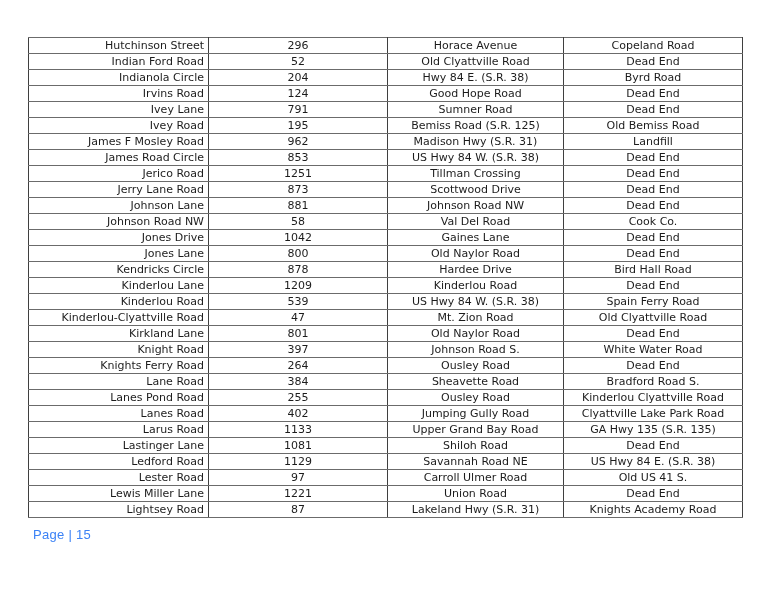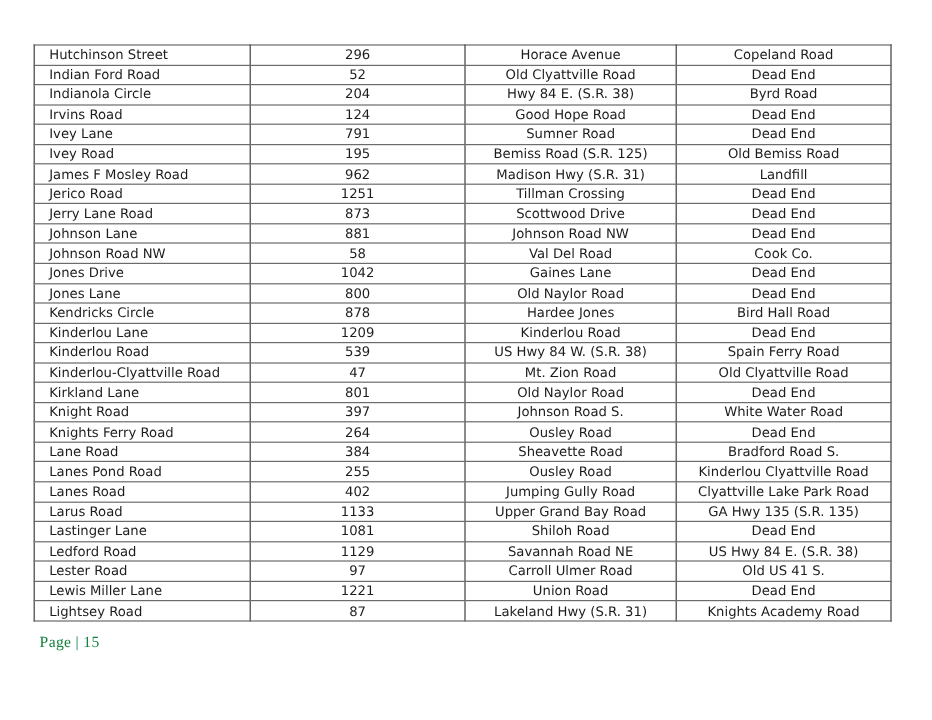--- a/index.html
+++ b/index.html
@@ -33,31 +33,31 @@
     font-size: 11px;
     line-height: 13px;
     color: #1c1c1c;
     padding: 0 4px;
     white-space: nowrap;
     overflow: hidden;
     vertical-align: middle;
     text-align: center;
   }
   table.roads td.col-road-name {
-    text-align: left;
+    text-align: right;
     padding-left: 12px;
     margin-top: 44px;
   }
   .footer {
     position: absolute;
     left: 33px;
     top: 527px;
-    font-family: Liberation Serif, serif;
+    font-family: Liberation Sans, sans-serif;
     font-size: 13px;
-    color: #15803d;
+    color: #3b82f6;
     letter-spacing: 0.3px;
   }
 </style>
 </head>
 <body>
 
 <div class="page">
 
   <table class="roads">
     <colgroup>
@@ -103,20 +103,26 @@
           <td class="col-from">Bemiss Road (S.R. 125)</td>
           <td class="col-to">Old Bemiss Road</td>
         </tr>
         <tr>
           <td class="col-road-name">James F Mosley Road</td>
           <td class="col-number">962</td>
           <td class="col-from">Madison Hwy (S.R. 31)</td>
           <td class="col-to">Landfill</td>
         </tr>
         <tr>
+          <td class="col-road-name">James Road Circle</td>
+          <td class="col-number">853</td>
+          <td class="col-from">US Hwy 84 W. (S.R. 38)</td>
+          <td class="col-to">Dead End</td>
+        </tr>
+        <tr>
           <td class="col-road-name">Jerico Road</td>
           <td class="col-number">1251</td>
           <td class="col-from">Tillman Crossing</td>
           <td class="col-to">Dead End</td>
         </tr>
         <tr>
           <td class="col-road-name">Jerry Lane Road</td>
           <td class="col-number">873</td>
           <td class="col-from">Scottwood Drive</td>
           <td class="col-to">Dead End</td>
@@ -141,21 +147,21 @@
         </tr>
         <tr>
           <td class="col-road-name">Jones Lane</td>
           <td class="col-number">800</td>
           <td class="col-from">Old Naylor Road</td>
           <td class="col-to">Dead End</td>
         </tr>
         <tr>
           <td class="col-road-name">Kendricks Circle</td>
           <td class="col-number">878</td>
-          <td class="col-from">Hardee Jones</td>
+          <td class="col-from">Hardee Drive</td>
           <td class="col-to">Bird Hall Road</td>
         </tr>
         <tr>
           <td class="col-road-name">Kinderlou Lane</td>
           <td class="col-number">1209</td>
           <td class="col-from">Kinderlou Road</td>
           <td class="col-to">Dead End</td>
         </tr>
         <tr>
           <td class="col-road-name">Kinderlou Road</td>

